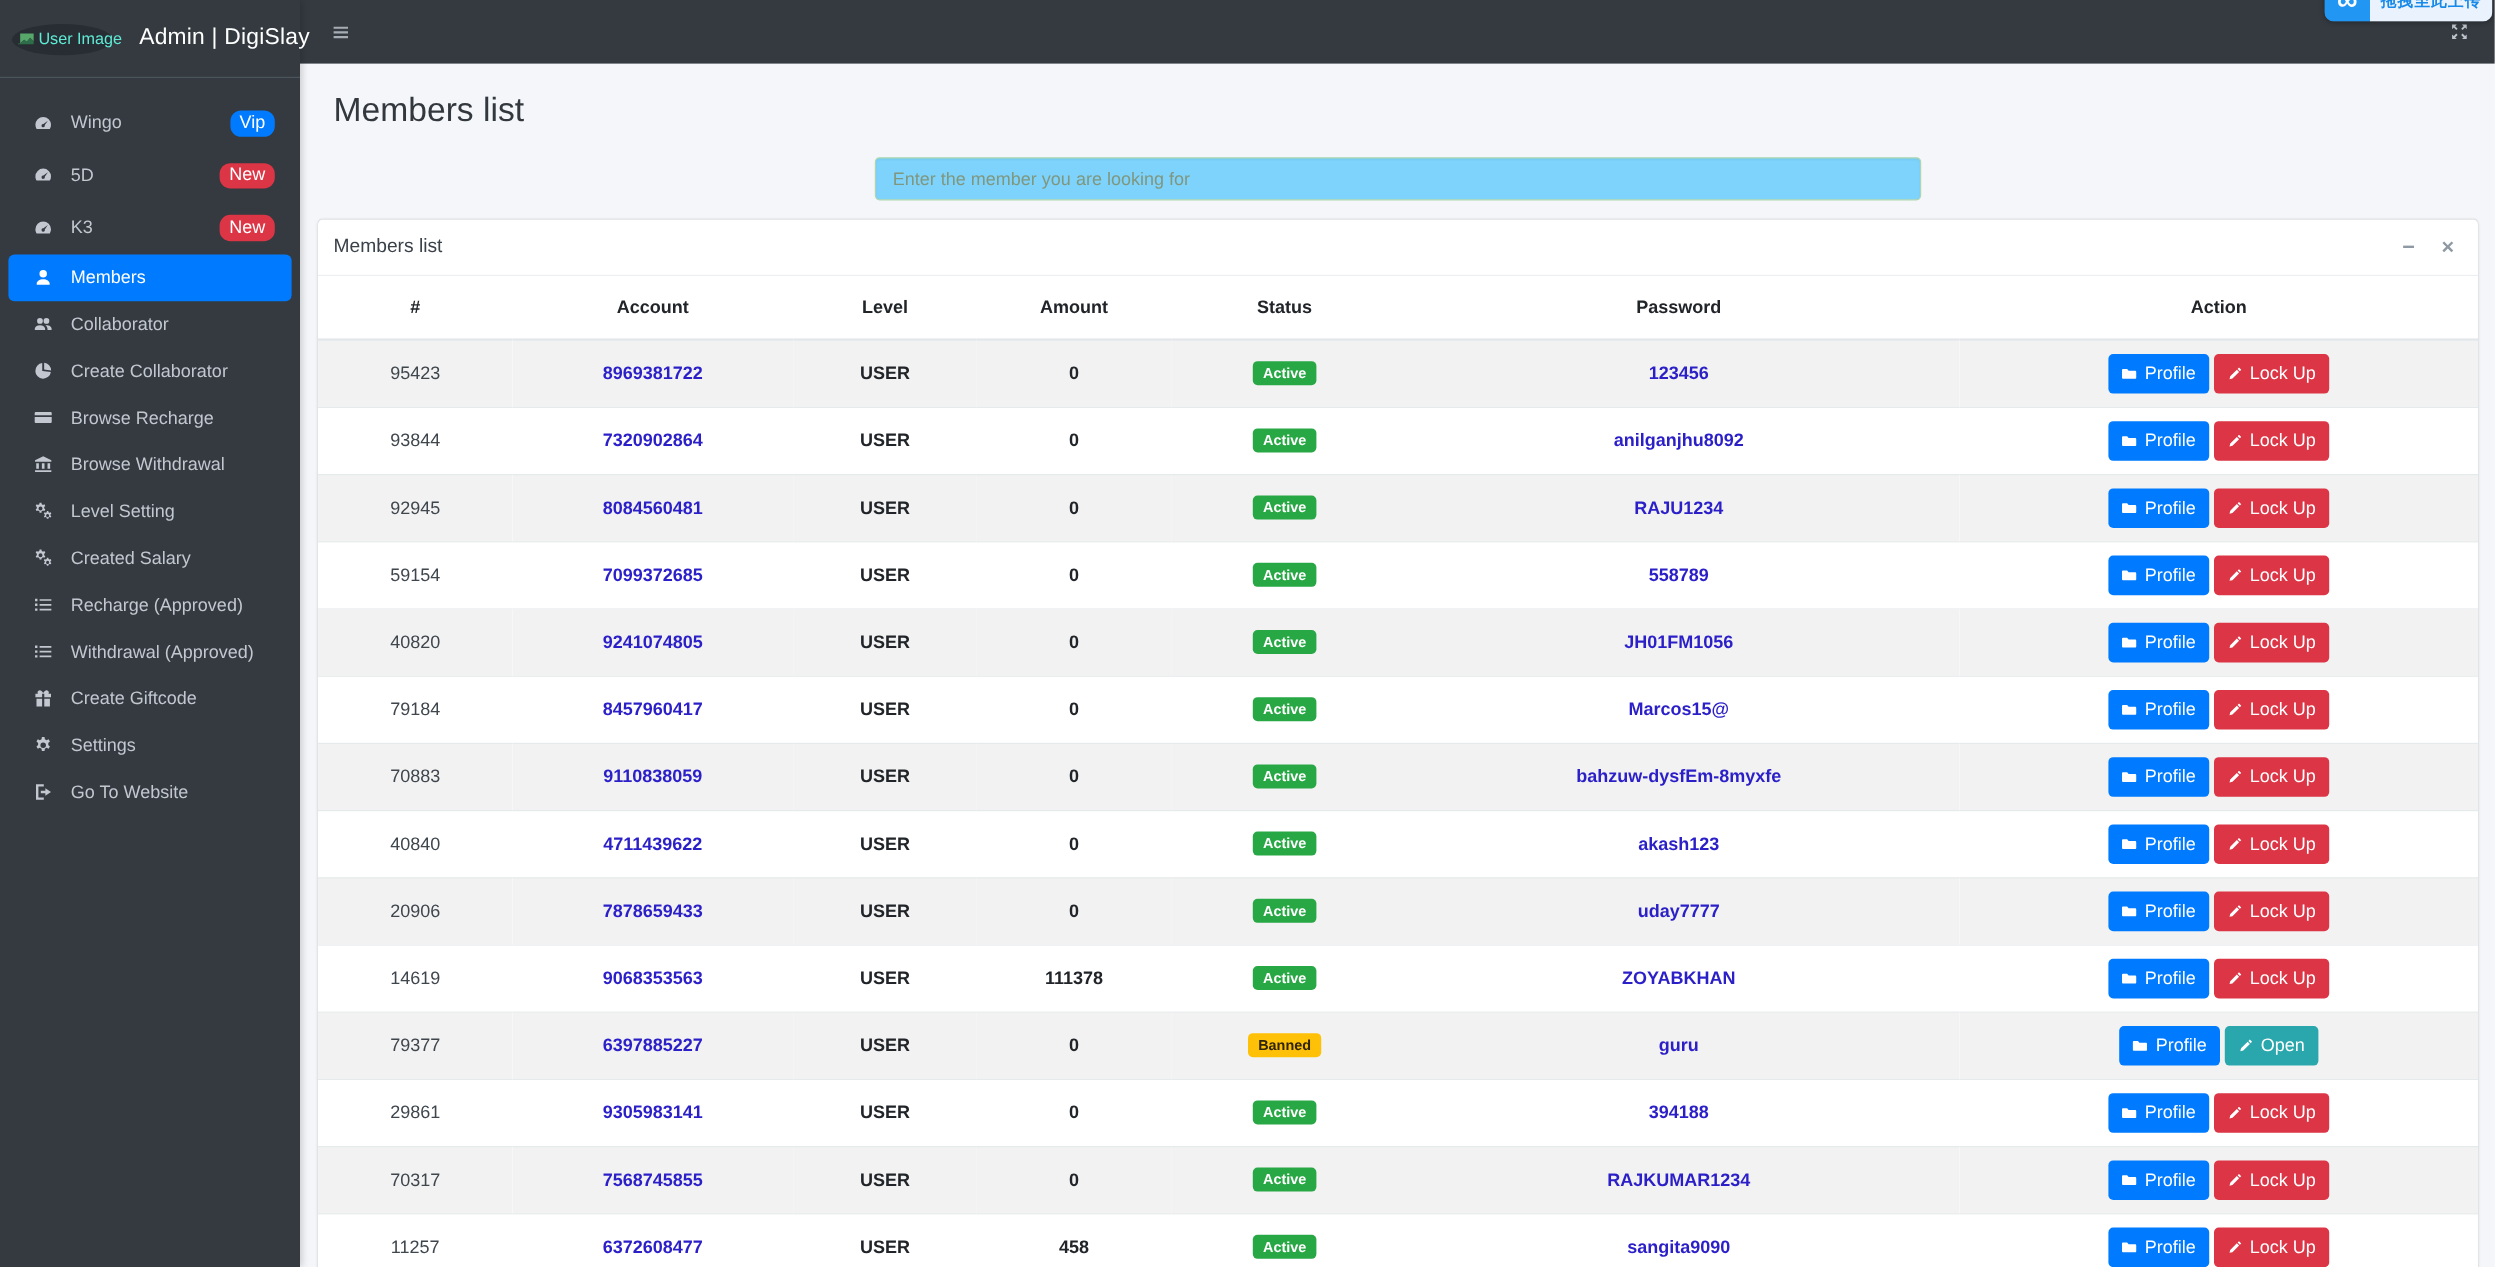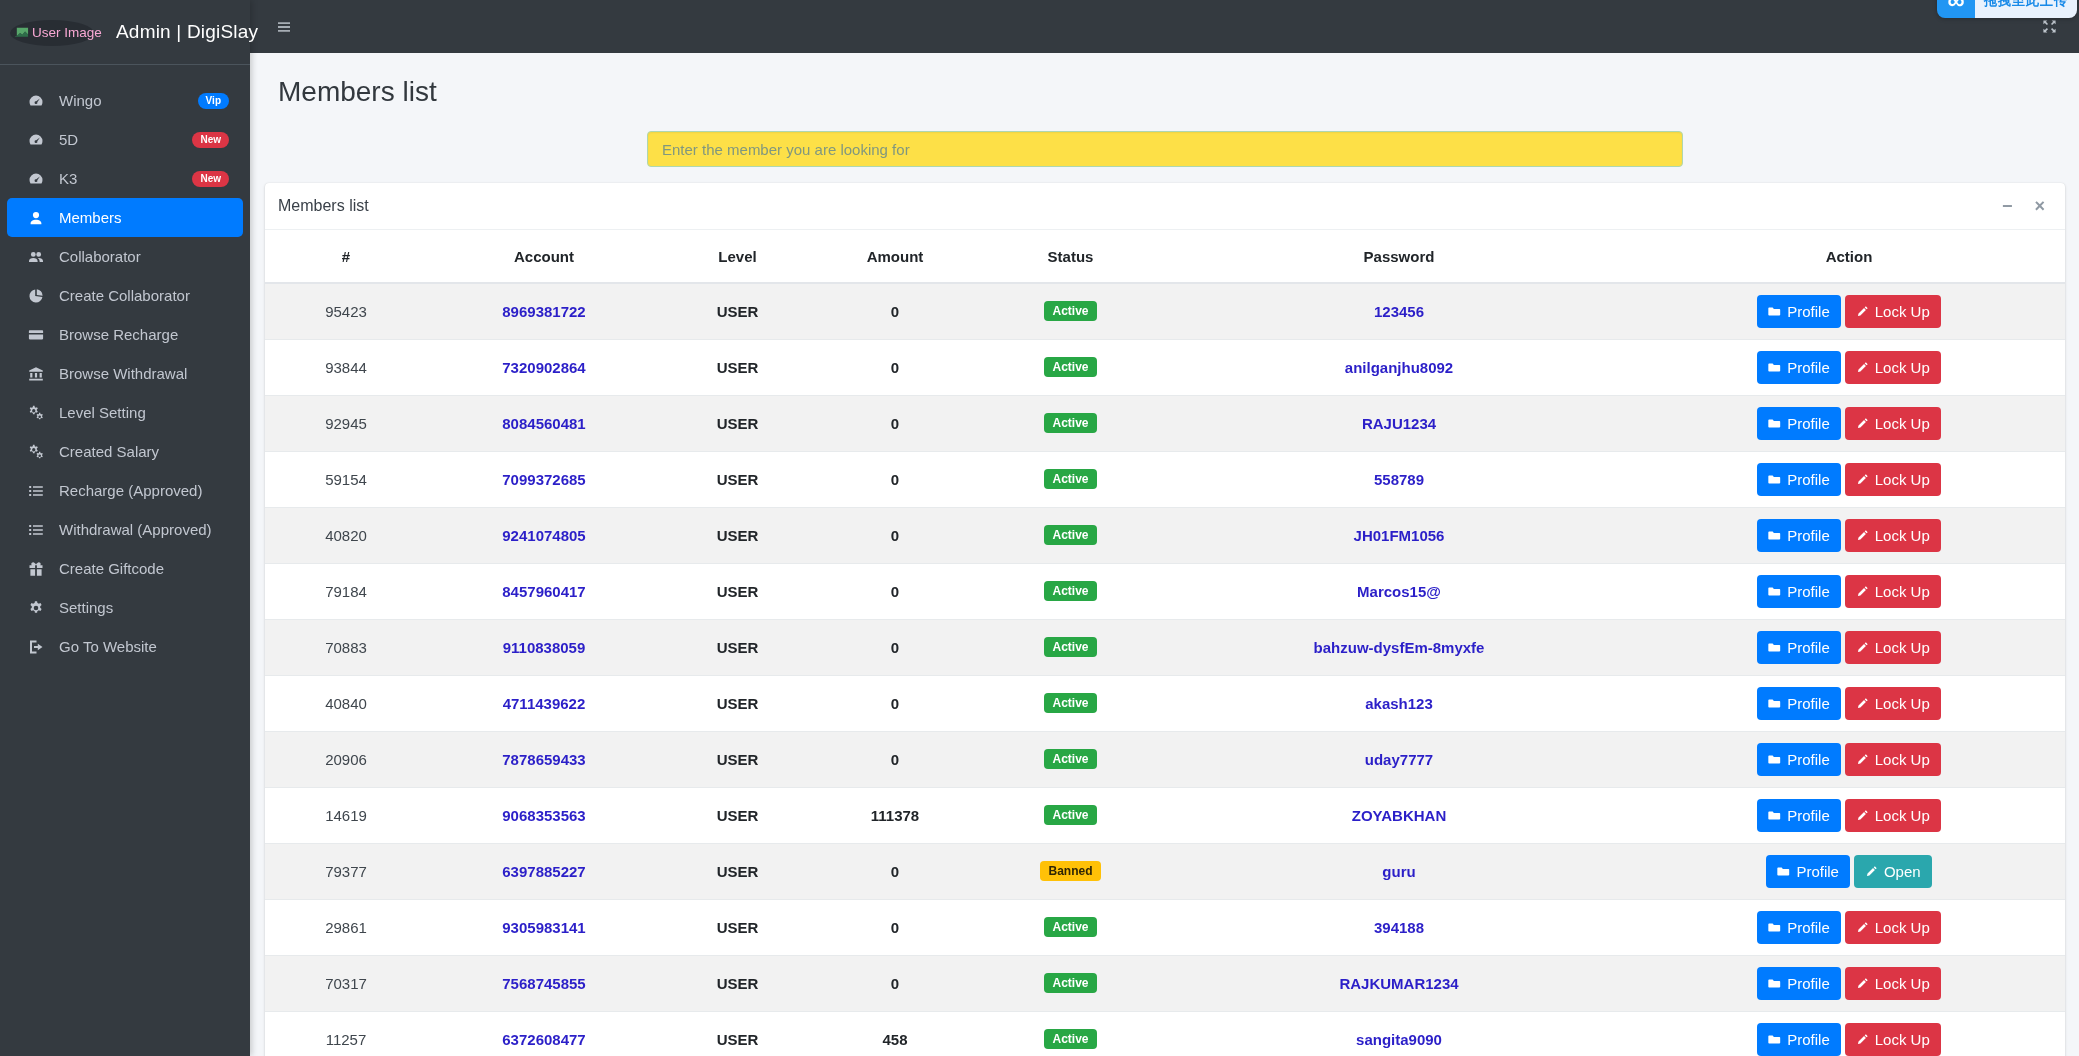--- a/index.html
+++ b/index.html
@@ -24,34 +24,34 @@
   }
   .brand-img {
     position: relative; display: flex; align-items: center; gap: 3px;
     min-width: 96px; height: 34px;
   }
   .brand-img::before {
     content: ""; position: absolute; left: -4px; top: 5px;
     width: 84px; height: 26px; background: #282d33; border-radius: 50%;
   }
   .brand-img svg { position: relative; width: 15px; height: 15px; }
-  .brand-alt { position: relative; font-size: 13.5px; color: #f9a8d4; white-space: nowrap; }
+  .brand-alt { position: relative; font-size: 13.5px; color: #5eead4; white-space: nowrap; }
   .brand-title { color: #fff; font-size: 19px; font-weight: 400; margin-left: 6px; white-space: nowrap; letter-spacing: .2px; }
 
   .menu { padding: 16px 7px; display: flex; flex-direction: column; }
   .side-item {
     display: flex; align-items: center;
     padding: 11px 14px 11px 21px; border-radius: 5px;
     font-size: 15px; cursor: pointer; color: #c2c7d0; text-align: center;
   }
   .side-item .mi { width: 19px; height: 16px; margin-right: 12px; display: inline-flex; }
   .side-item .mi svg { width: 16px; height: 16px; fill: currentColor; }
   .side-item.active { background: var(--active, #007bff); color: #fff; }
   .side-badge {
-    margin-left: auto; font-size: 10px; font-weight: bold; color: #fff;
+    margin-left: auto; font-size: 15px; font-weight: normal; color: #fff;
     padding: 2.5px 8px; border-radius: 9px; line-height: 1.1;
   }
 
   
   .main { flex: 1; display: flex; flex-direction: column; position: relative; }
   .navbar {
     height: 53px; background: #343a40; position: relative;
     display: flex; align-items: center; padding: 0 26px;
   }
   .hamburger { width: 16px; height: 16px; color: #a6adb4; cursor: pointer; display: inline-flex; }
@@ -73,22 +73,22 @@
   }
   .upload-text {
     background: #e9f2fd; color: #1789e8; font-weight: bold; font-size: 13px;
     display: flex; align-items: center; padding: 0 9px; letter-spacing: 1px; white-space: nowrap;
   }
 
   .content { flex: 1; padding: 22px 14px 0 15px; overflow: hidden; }
   .page-title { font-size: 28px; font-weight: 400; color: #32383e; margin: 0 0 0 13px; line-height: 34px; }
   .search-row { display: flex; justify-content: center; margin-top: 22px; }
   .search-row input {
-    width: 1036px; height: 36px;
-    background: #fde047; border: 1px solid #aed7b0; border-radius: 4px;
+    width: 872px; height: 36px;
+    background: #7dd3fc; border: 1px solid #aed7b0; border-radius: 4px;
     padding: 0 14px; font-size: 15px; color: #41514a;
     font-family: "Liberation Sans", "DejaVu Sans", sans-serif;
     box-shadow: inset 0 1px 2px rgba(0,0,0,.06); outline: none;
   }
   .search-row input::placeholder { color: #80977f; opacity: 1; }
 
   
   .card {
     margin-top: 16px; background: #fff; border-radius: 4px;
     box-shadow: 0 0 1px rgba(0,0,0,.12), 0 1px 3px rgba(0,0,0,.15);

